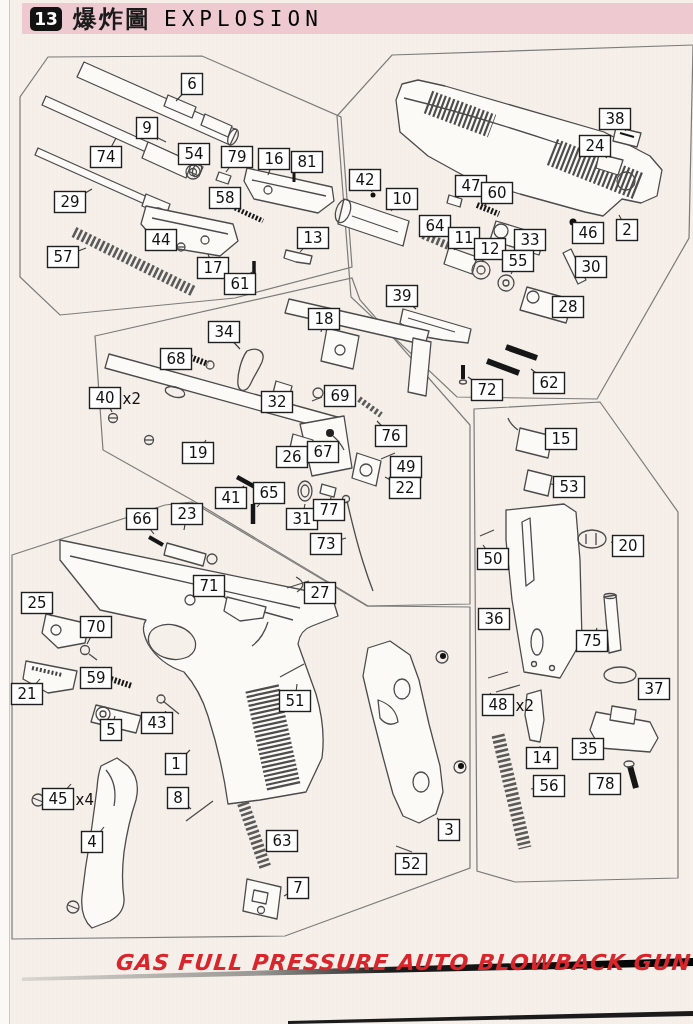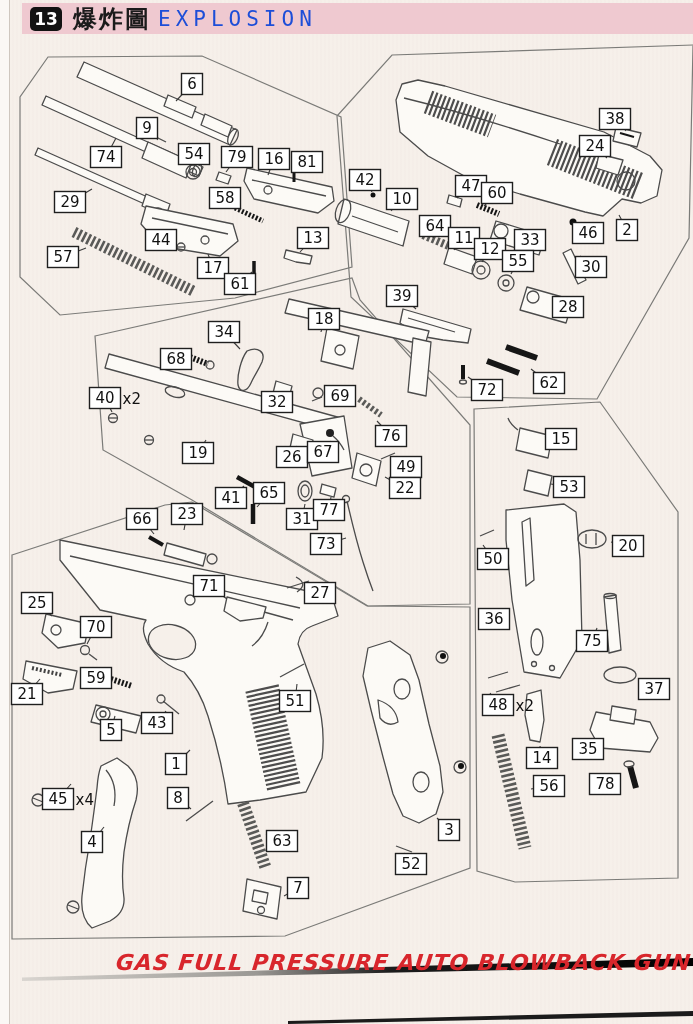--- a/index.html
+++ b/index.html
@@ -6,21 +6,21 @@
   body{
     width:693px;height:1024px;position:relative;overflow:hidden;
     background:#f6f0ea;
     background-image:repeating-linear-gradient(90deg, rgba(225,205,205,.07) 0 2px, rgba(255,255,255,0) 2px 4px);
     font-family:"DejaVu Sans", sans-serif;
   }
   .left-edge{position:absolute;left:0;top:0;width:9px;height:1024px;background:#fbf8f5;border-right:1.5px solid #cfc7bf;z-index:3;}
   header{position:absolute;left:22px;top:3px;right:0;height:31px;background:var(--pink,#efc9d0);z-index:2;display:flex;align-items:center;}
   .badge{display:inline-flex;align-items:center;justify-content:center;margin-left:8px;width:32px;height:24px;background:#121212;color:#fff;border-radius:5px;font-size:17px;font-weight:bold;}
   .title-cjk{margin-left:11px;font-size:24px;font-weight:bold;color:#1b1b1b;letter-spacing:2px;line-height:1;text-align:center;}
-  .title-en{margin-left:7px;font-size:21px;font-weight:500;color:#1d4ed8;letter-spacing:5px;font-family:"DejaVu Sans Mono", monospace;}
+  .title-en{margin-left:13px;font-size:21px;font-weight:500;color:#000000;letter-spacing:5px;font-family:"DejaVu Sans Mono", monospace;}
   svg#diagram{position:absolute;left:0;top:0;z-index:1;}
   .zone{fill:none;stroke:#7b7b78;stroke-width:1.2;}
   .part{stroke:#4b4b4b;stroke-width:1.3;fill:none;stroke-linejoin:round;}
   .partf{stroke:#4b4b4b;stroke-width:1.3;fill:#fcfaf6;stroke-linejoin:round;}
   .spring{stroke:#5a5a58;stroke-dasharray:2.6 2.4;fill:none;}
   .bspring{stroke:#161616;stroke-dasharray:2 1.8;fill:none;}
   .bpin{stroke:#161616;fill:none;stroke-linecap:butt;}
   .serr{stroke:#303030;stroke-dasharray:2.2 2.3;opacity:.85;}
   .lbl-box{fill:#ffffff;stroke:#1f1f1f;stroke-width:1.4;}
   .lbl-txt{font-family:"DejaVu Sans", sans-serif;font-size:15px;fill:#111;}

